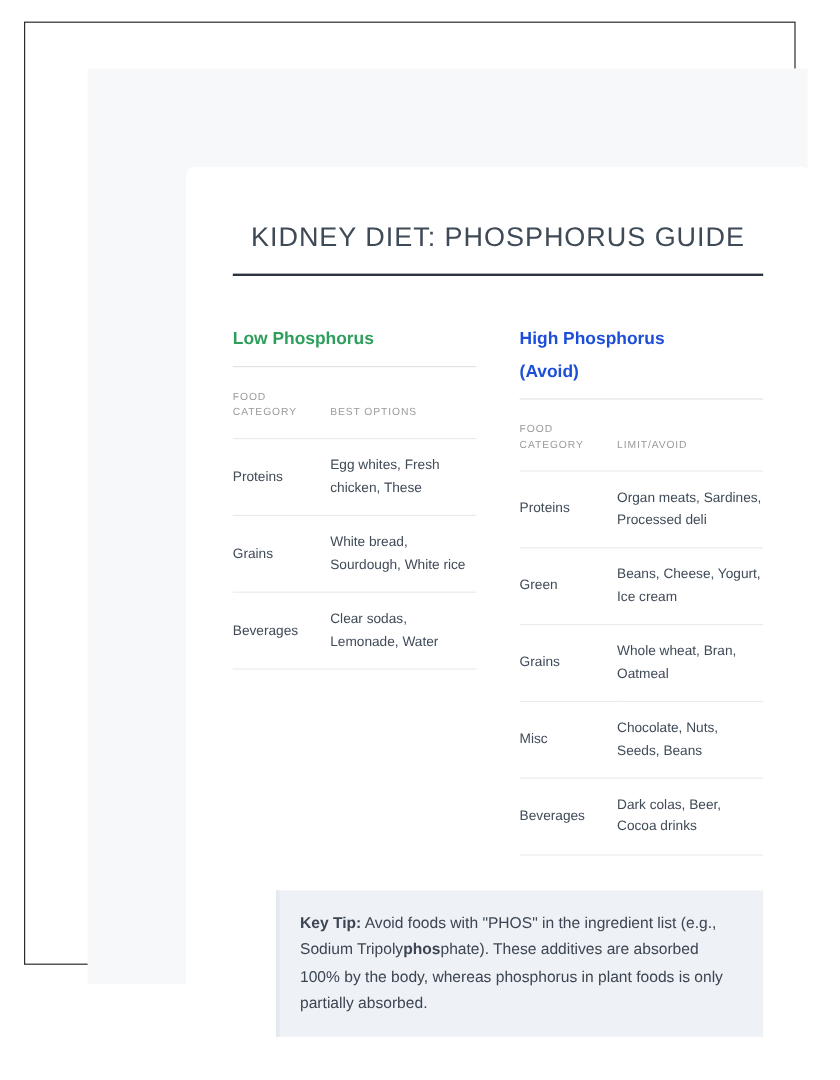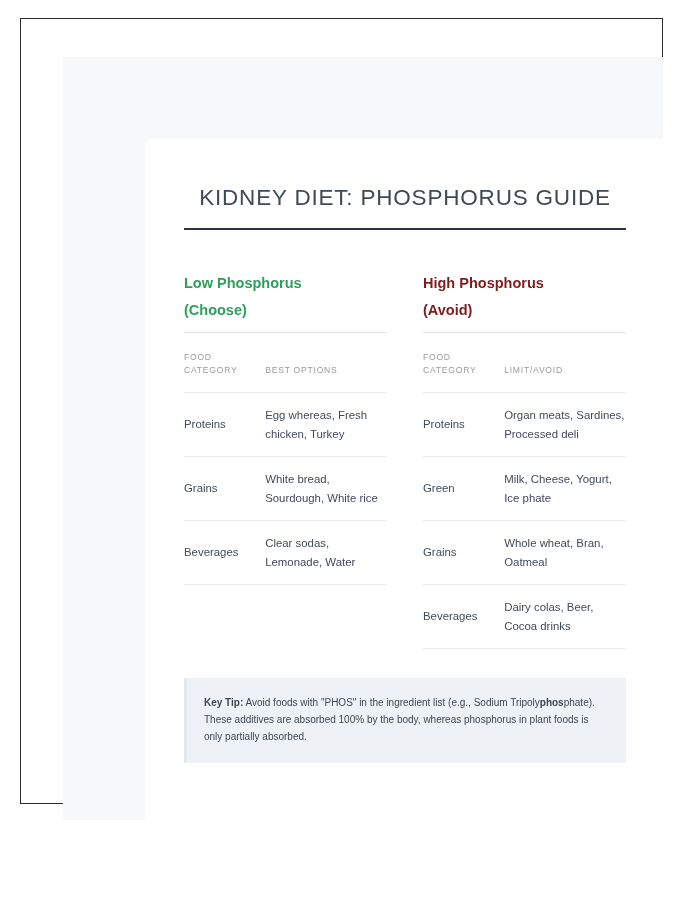--- a/index.html
+++ b/index.html
@@ -22,21 +22,21 @@
     top: 18px;
     width: 643px;
     height: 786px;
     border: 1px solid #2b2b2b;
     background: #ffffff;
   }
 
   
   .page-sheet {
     position: absolute;
-    left: 42px;
+    left: 52px;
     top: 38px;
     width: 600px;
     height: 763px;
     background: #f6f8fa;
   }
 
   
   .card {
     position: absolute;
     left: 82px;
@@ -74,21 +74,21 @@
 
   .col { width: 207px; }
 
   .col-heading {
     font-size: 14.5px;
     font-weight: bold;
     line-height: 1.85;
     padding-bottom: 8px;
   }
   .col-heading.low  { color: #2e9e5b; }
-  .col-heading.high { color: #7f1d1d; }
+  .col-heading.high { color: #1d4ed8; }
 
   .col-rule {
     height: 1px;
     background: #e3e3e3;
   }
 
   
   table {
     width: 100%;
     border-collapse: collapse;
@@ -119,56 +119,56 @@
   }
   td.c-cat { padding-right: 8px; }
   tr:last-child td { border-bottom: 1px solid #ebebeb; }
 
   
   .keytip {
     margin-top: 29px;
     background: #eef1f5;
     border-left: 3px solid #e4e9ef;
     padding: 16px 18px 17px 17px;
-    font-size: 10px;
+    font-size: 13px;
     color: #3c4652;
     line-height: 1.72;
+    margin-left: 36px;
   }
   .keytip b { font-weight: bold; }
 </style>
 </head>
 <body>
 
 <div class="doc-frame">
   <div class="page-sheet">
     <div class="card">
 
       <div class="title">KIDNEY DIET: PHOSPHORUS GUIDE</div>
       <div class="title-rule"></div>
 
       <div class="columns">
 
         <div class="col">
           <div class="col-heading low">
             <div>Low Phosphorus</div>
-            <div>(Choose)</div>
           </div>
           <div class="col-rule"></div>
 
           <table>
             <thead>
               <tr>
                 <th class="c-cat">FOOD CATEGORY</th>
                 <th class="c-val">BEST OPTIONS</th>
               </tr>
             </thead>
             <tbody>
               <tr>
                 <td class="c-cat">Proteins</td>
-                <td class="c-val">Egg whereas, Fresh chicken, Turkey</td>
+                <td class="c-val">Egg whites, Fresh chicken, These</td>
               </tr>
               <tr>
                 <td class="c-cat">Grains</td>
                 <td class="c-val">White bread, Sourdough, White rice</td>
               </tr>
               <tr>
                 <td class="c-cat">Beverages</td>
                 <td class="c-val">Clear sodas, Lemonade, Water</td>
               </tr>
             </tbody>
@@ -189,29 +189,33 @@
                 <th class="c-val">LIMIT/AVOID</th>
               </tr>
             </thead>
             <tbody>
               <tr>
                 <td class="c-cat">Proteins</td>
                 <td class="c-val">Organ meats, Sardines, Processed deli</td>
               </tr>
               <tr>
                 <td class="c-cat">Green</td>
-                <td class="c-val">Milk, Cheese, Yogurt, Ice phate</td>
+                <td class="c-val">Beans, Cheese, Yogurt, Ice cream</td>
               </tr>
               <tr>
                 <td class="c-cat">Grains</td>
                 <td class="c-val">Whole wheat, Bran, Oatmeal</td>
               </tr>
               <tr>
+                <td class="c-cat">Misc</td>
+                <td class="c-val">Chocolate, Nuts, Seeds, Beans</td>
+              </tr>
+              <tr>
                 <td class="c-cat">Beverages</td>
-                <td class="c-val">Dairy colas, Beer, Cocoa drinks</td>
+                <td class="c-val">Dark colas, Beer, Cocoa drinks</td>
               </tr>
             </tbody>
           </table>
         </div>
 
       </div>
 
       <div class="keytip">
         <b>Key Tip:</b><span> Avoid foods with "PHOS" in the ingredient list (e.g., Sodium Tripoly</span><b>phos</b><span>phate). These additives are absorbed 100% by the body, whereas phosphorus in plant foods is only partially absorbed.</span>
       </div>

